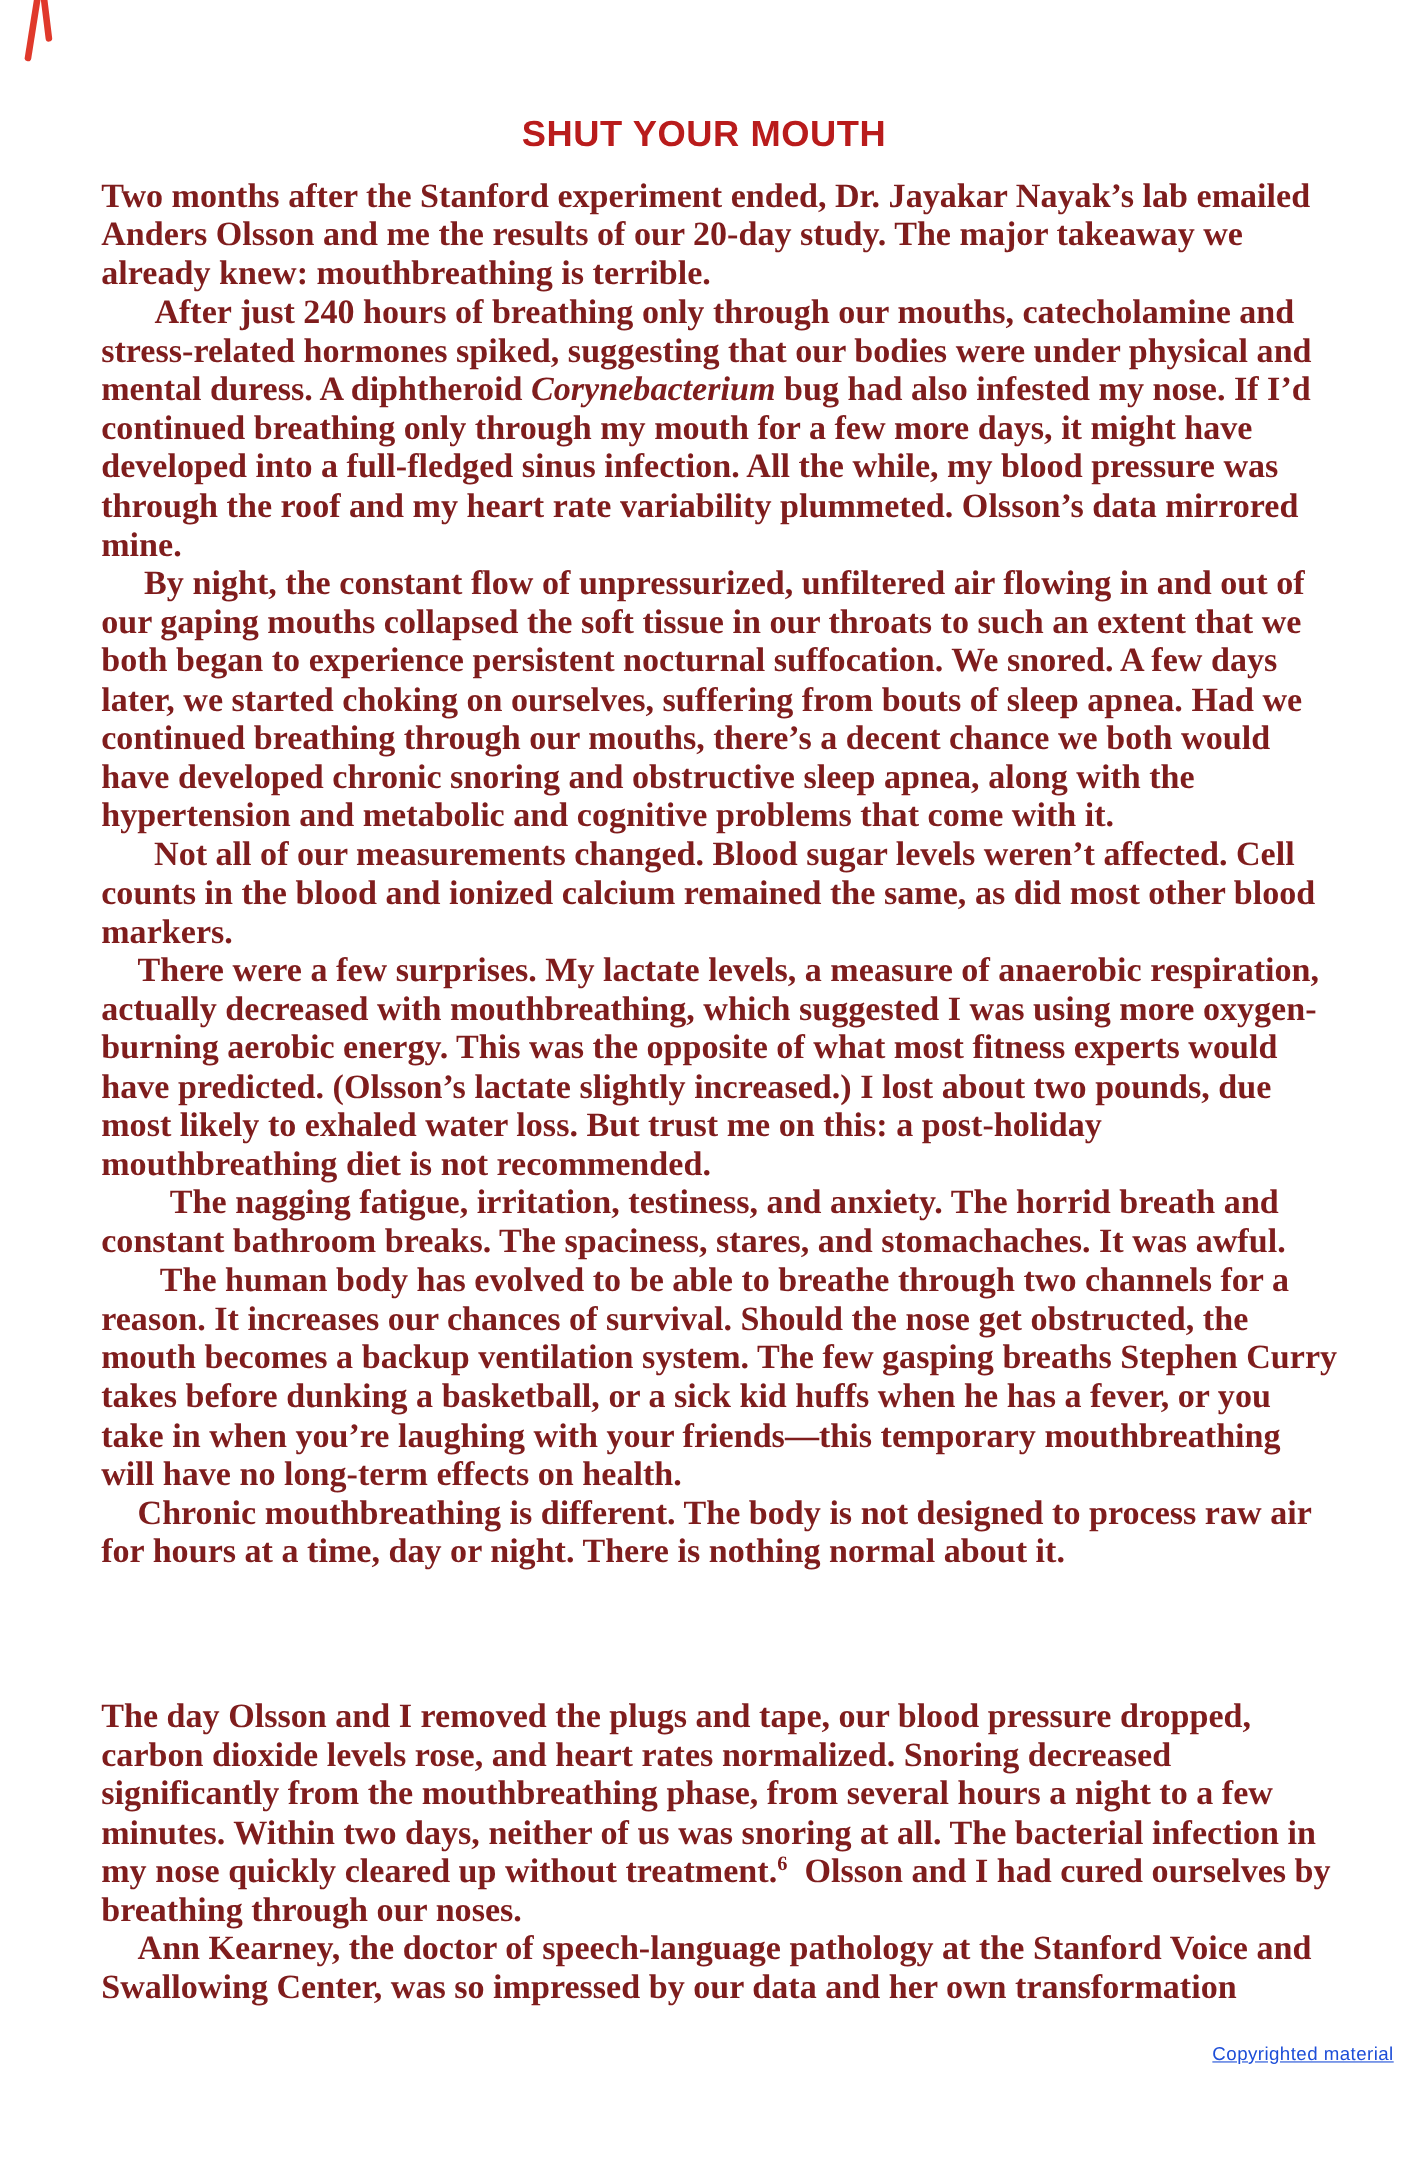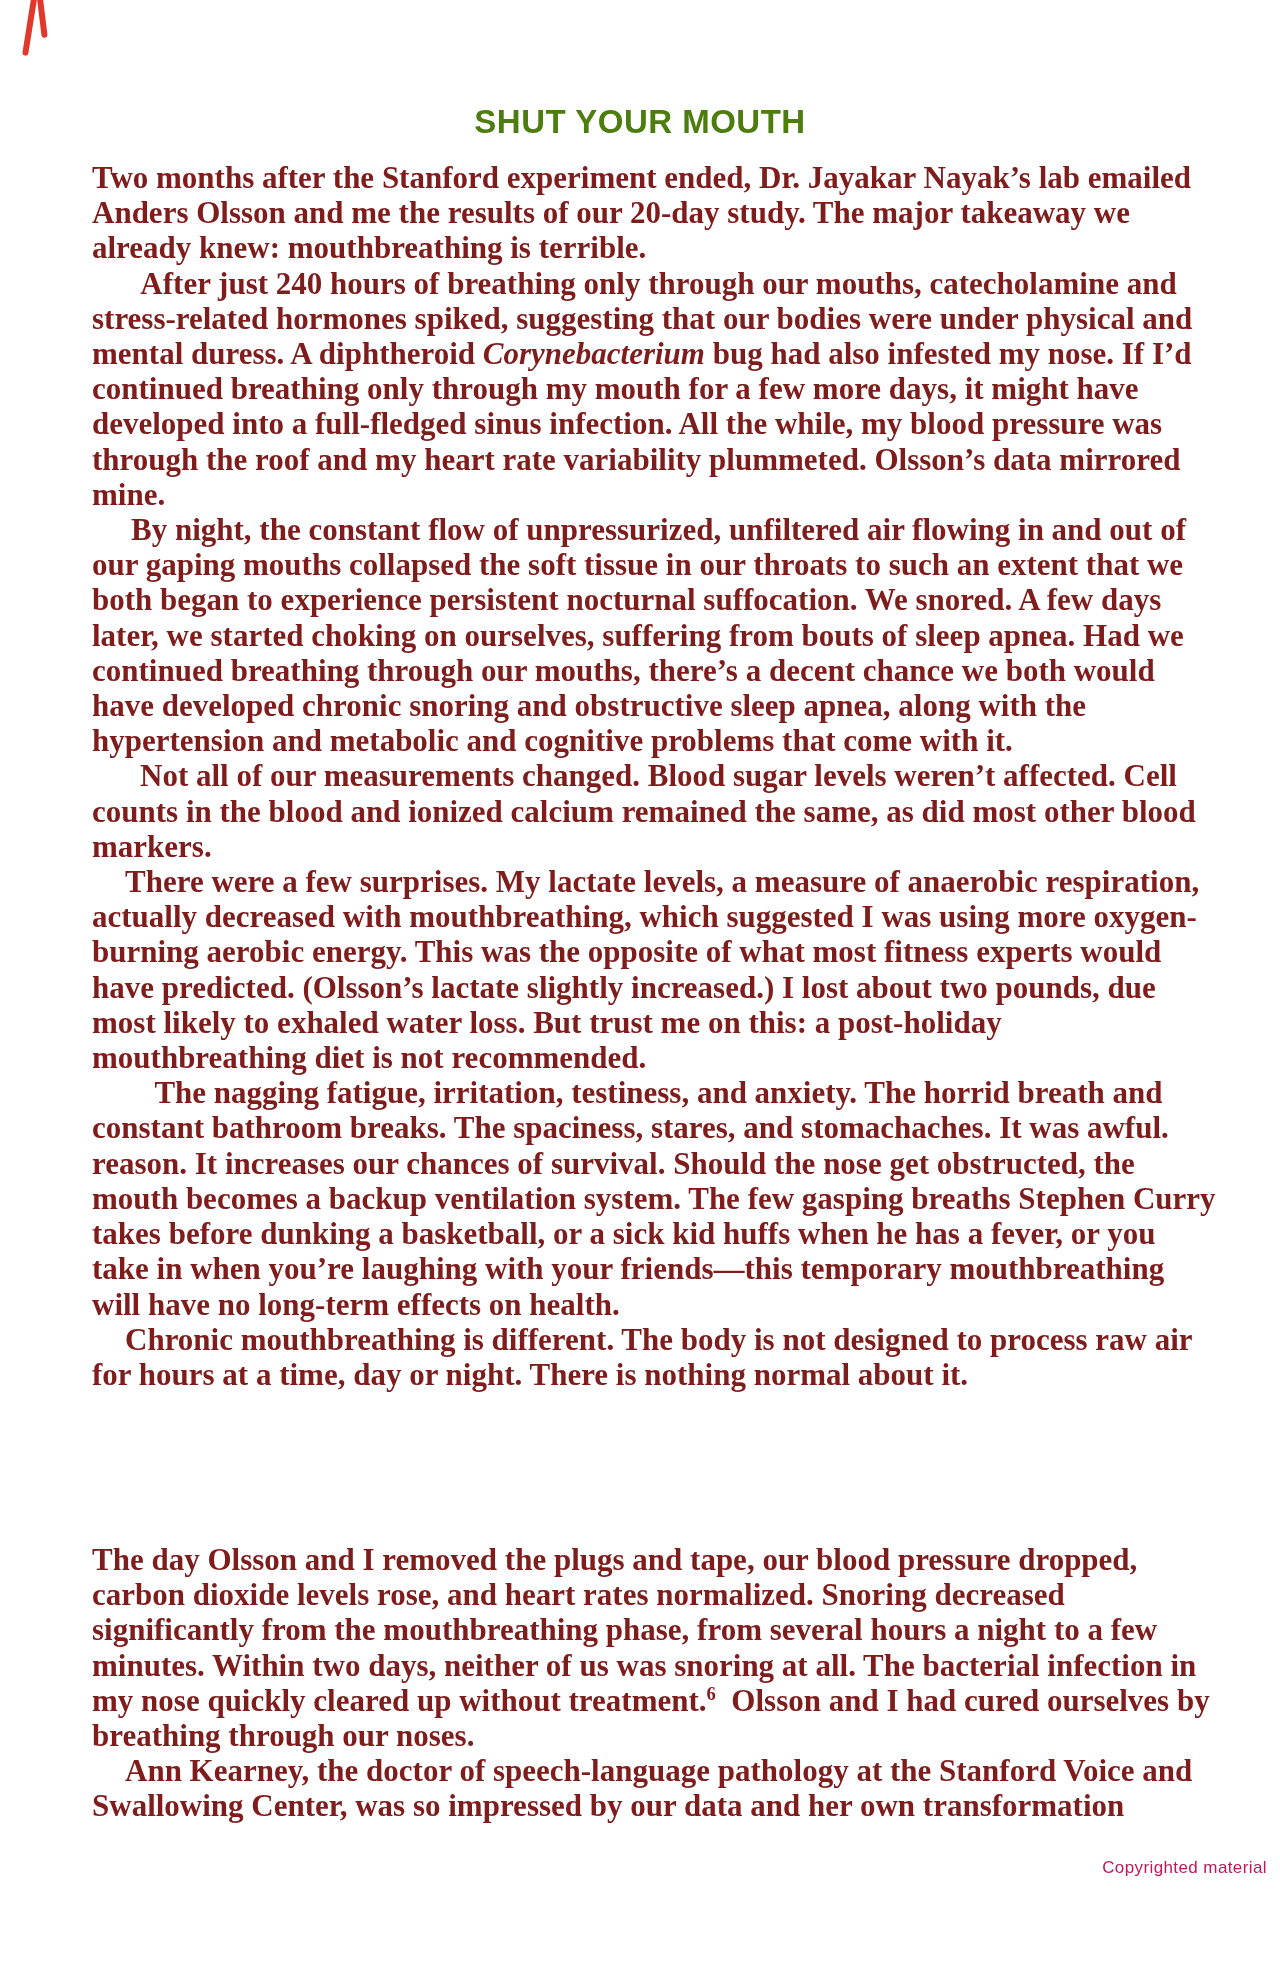--- a/index.html
+++ b/index.html
@@ -18,21 +18,21 @@
   .section-heading {
     position: absolute;
     left: 0;
     width: 1280px;
     margin: 0;
     text-align: center;
     font-family: "Liberation Sans", sans-serif;
     font-weight: bold;
     font-size: 33px;
     letter-spacing: 0.5px;
-    color: #4d7c0f;
+    color: #b91c1c;
     line-height: 1;
   }
   .heading-1 { top: 105px; }
   .heading-2 { top: 1488px; }
   .body-text {
     position: absolute;
     left: 92px;
     width: 1100px;
     font-size: 31px;
     line-height: 35.2px;
@@ -56,21 +56,22 @@
   .line em {
     font-style: italic;
   }
   .watermark {
     position: absolute;
     top: 1858px;
     right: 13px;
     font-family: "Liberation Sans", sans-serif;
     font-size: 17px;
     letter-spacing: 0.4px;
-    color: #be185d;
+    color: #1d4ed8;
+    text-decoration: underline;
   }
   .red-mark {
     position: absolute;
     background: #e0392b;
     border-radius: 3px;
   }
   .mark-a {
     left: 27px;
     top: -8px;
     width: 6px;
@@ -117,20 +118,21 @@
       <div class="line">counts in the blood and ionized calcium remained the same, as did most other blood</div>
       <div class="line">markers.</div>
       <div class="line indent">There were a few surprises. My lactate levels, a measure of anaerobic respiration,</div>
       <div class="line">actually decreased with mouthbreathing, which suggested I was using more oxygen-</div>
       <div class="line">burning aerobic energy. This was the opposite of what most fitness experts would</div>
       <div class="line">have predicted. (Olsson’s lactate slightly increased.) I lost about two pounds, due</div>
       <div class="line">most likely to exhaled water loss. But trust me on this: a post-holiday</div>
       <div class="line">mouthbreathing diet is not recommended.</div>
       <div class="line indent">The nagging fatigue, irritation, testiness, and anxiety. The horrid breath and</div>
       <div class="line">constant bathroom breaks. The spaciness, stares, and stomachaches. It was awful.</div>
+      <div class="line indent">The human body has evolved to be able to breathe through two channels for a</div>
       <div class="line">reason. It increases our chances of survival. Should the nose get obstructed, the</div>
       <div class="line">mouth becomes a backup ventilation system. The few gasping breaths Stephen Curry</div>
       <div class="line">takes before dunking a basketball, or a sick kid huffs when he has a fever, or you</div>
       <div class="line">take in when you’re laughing with your friends—this temporary mouthbreathing</div>
       <div class="line">will have no long-term effects on health.</div>
       <div class="line indent">Chronic mouthbreathing is different. The body is not designed to process raw air</div>
       <div class="line">for hours at a time, day or night. There is nothing normal about it.</div>
     </div>
 
 

